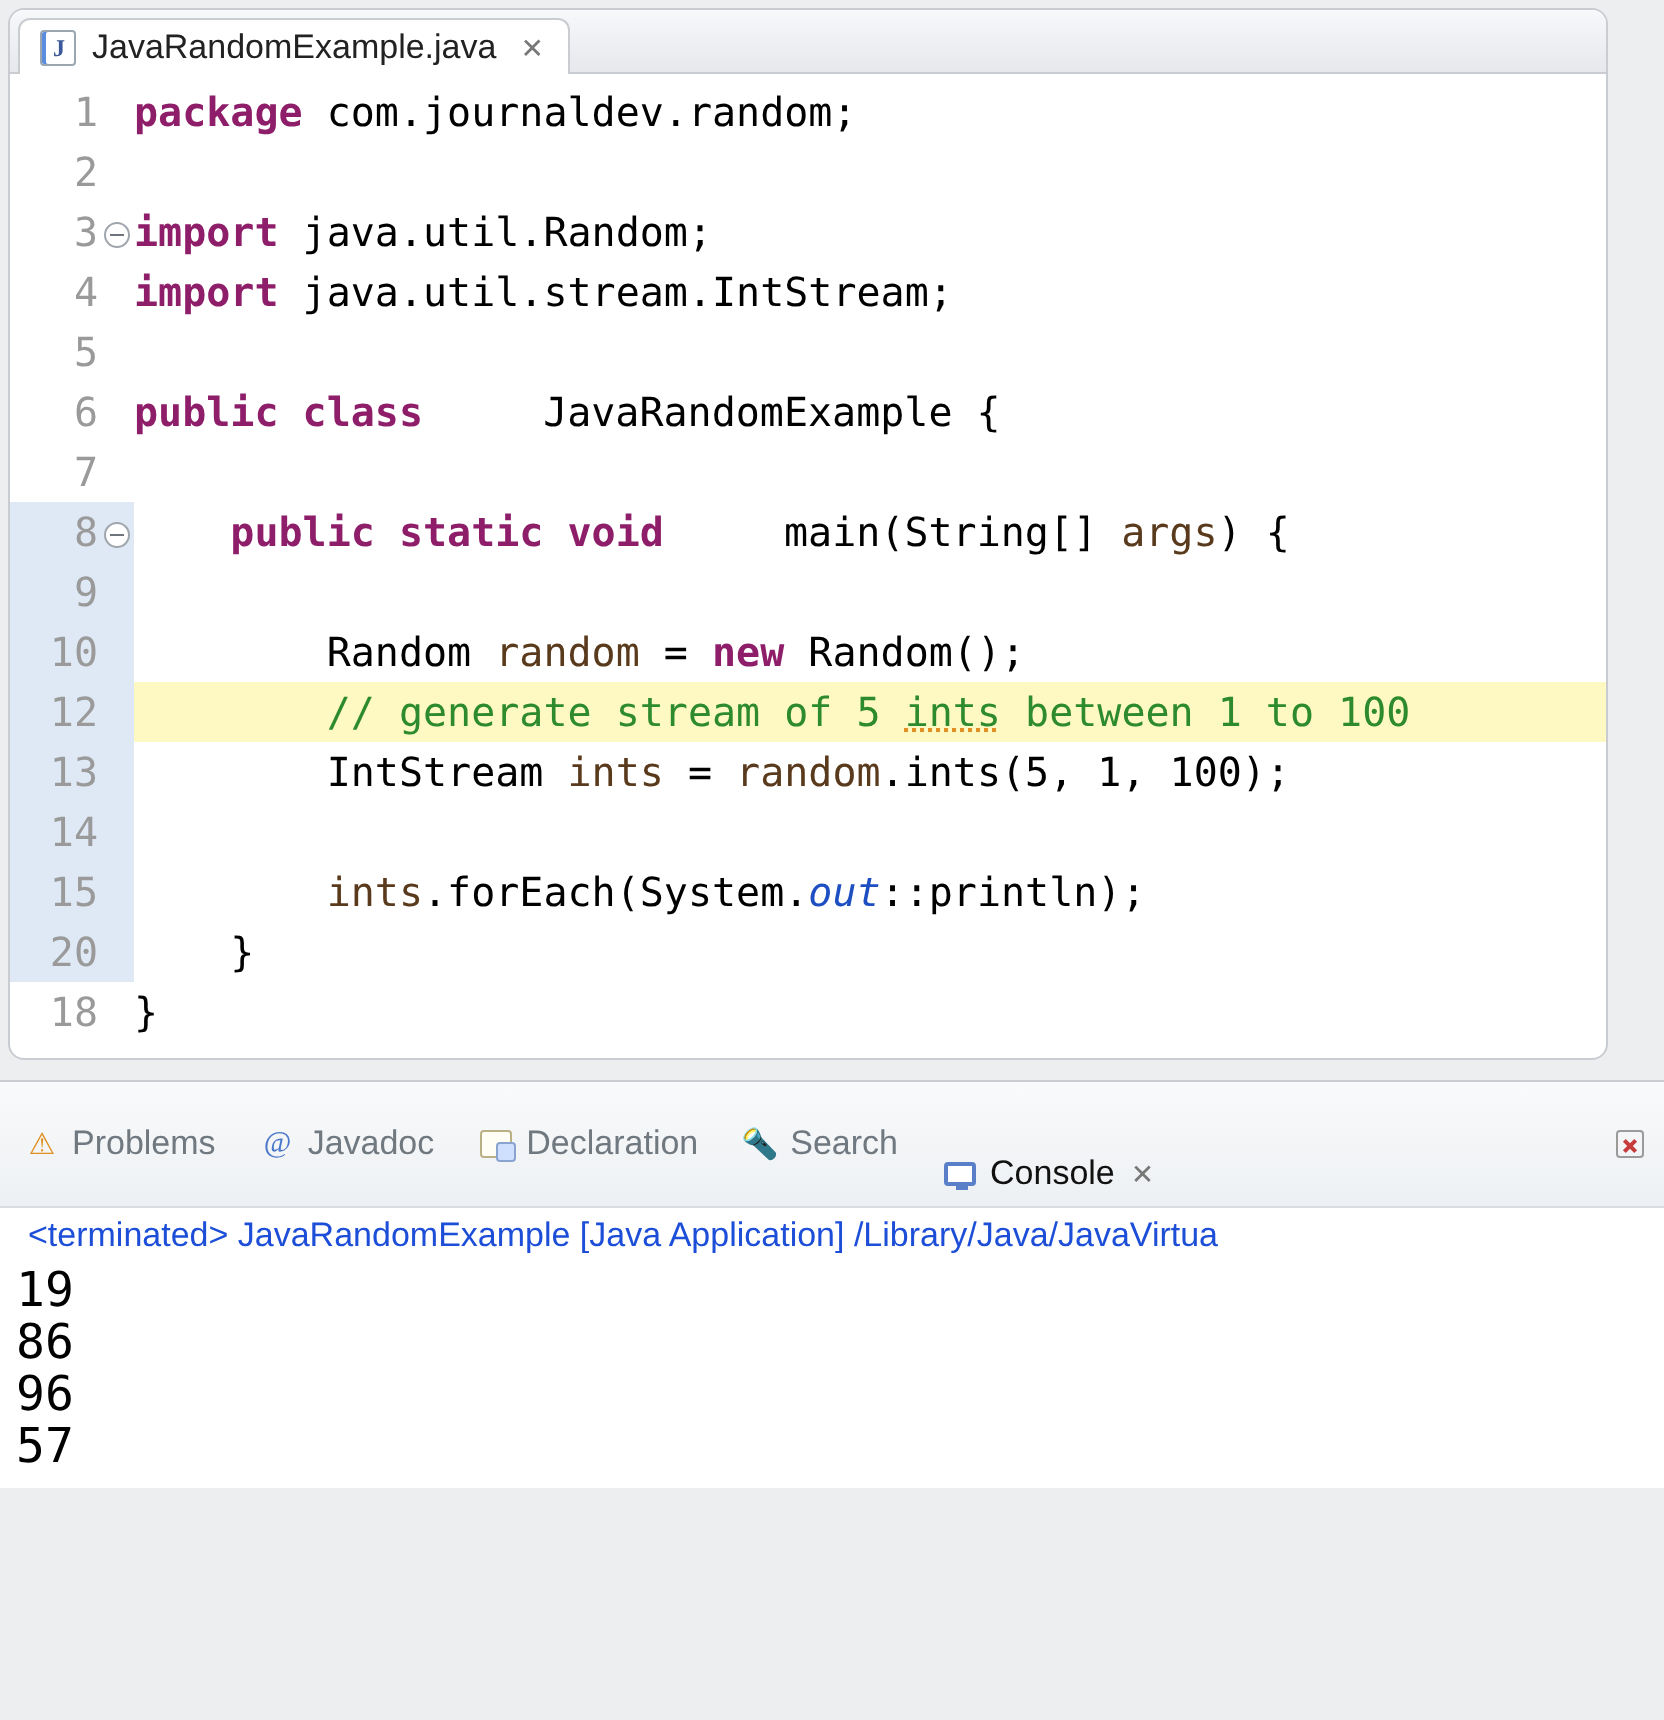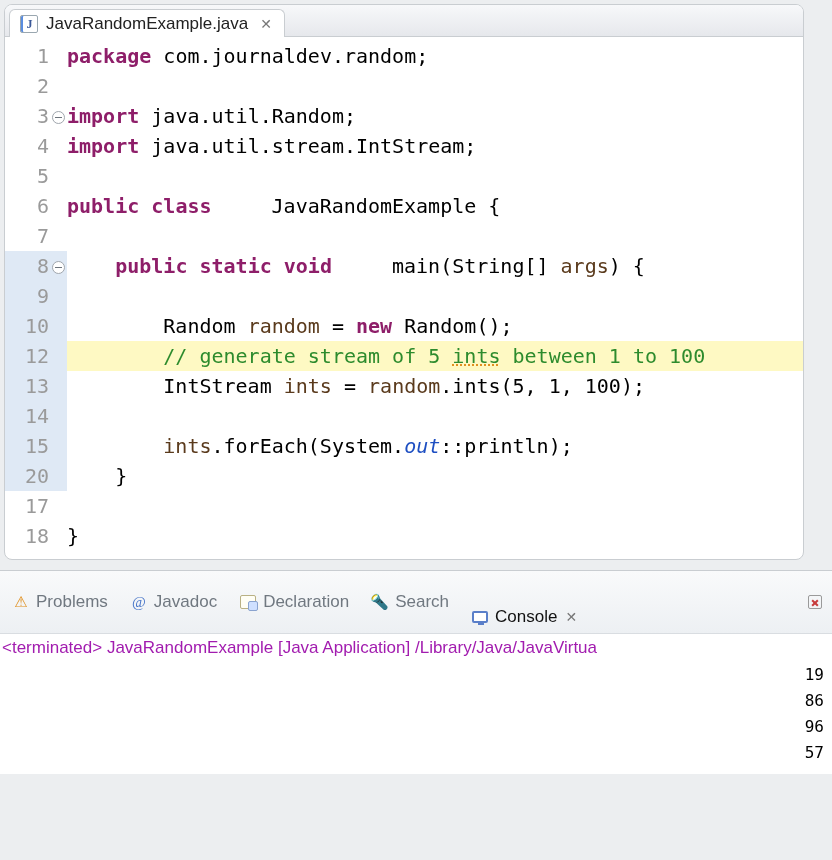--- a/index.html
+++ b/index.html
@@ -156,30 +156,29 @@
   .vt-search { color:#e0a040; }
   .vt-console { display:inline-block;width:16px;height:12px;background:#fff;border:2px solid #5a7fc9;border-radius:2px;position:relative;}
   .vt-console::after{content:"";position:absolute;left:4px;bottom:-4px;width:6px;height:2px;background:#5a7fc9;}
   .vt-remove { display:inline-block;width:14px;height:14px;border:1px solid #9a9a9a;border-radius:2px;position:relative;}
   .vt-remove::before,.vt-remove::after{content:"";position:absolute;left:2px;right:2px;top:6px;height:2px;background:#c73b3b;}
   .vt-remove::before{transform:rotate(45deg);}
   .vt-remove::after{transform:rotate(-45deg);}
 
   .console-body {
     font-family: Menlo, Consolas, monospace;
-    font-size: 16px;
+    font-size: 24px;
     line-height: 26px;
     padding: 2px 8px 8px 8px;
-    text-align: right;
   }
   .console-header {
     font-family: "Helvetica Neue", Arial, sans-serif;
     font-size: 17px;
-    color: #a21caf;
-    padding: 4px 0 2px 2px;
+    color: #1d4ed8;
+    padding: 4px 0 2px 14px;
     white-space: nowrap;
     overflow: hidden;
   }
 </style>
 </head>
 <body>
 
 <div class="editor-panel">
 
   <div class="editor-tabbar">
@@ -260,25 +259,20 @@
         </div>
         <div class="fold-line">
           <div class="num block-mark">15</div>
           <div class="sym block-mark"></div>
           <div class="src codeline">        <span class="var">ints</span>.forEach(System.<span class="ital">out</span>::println);</div>
         </div>
         <div class="fold-line">
           <div class="num block-mark">20</div>
           <div class="sym block-mark"></div>
           <div class="src codeline">    }</div>
-        </div>
-        <div class="fold-line">
-          <div class="num">17</div>
-          <div class="sym"></div>
-          <div class="src codeline">&nbsp;</div>
         </div>
         <div class="fold-line">
           <div class="num">18</div>
           <div class="sym"></div>
           <div class="src codeline">}</div>
         </div>
       </div>
   </div>
 
 </div>

